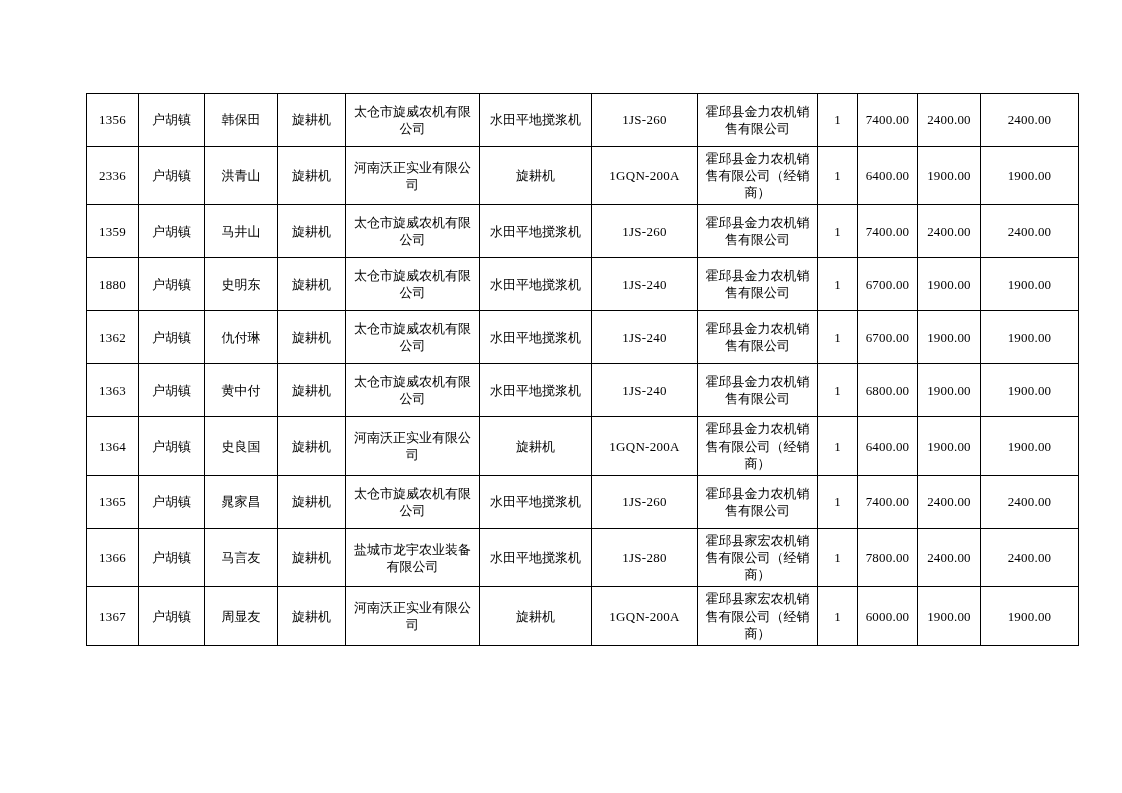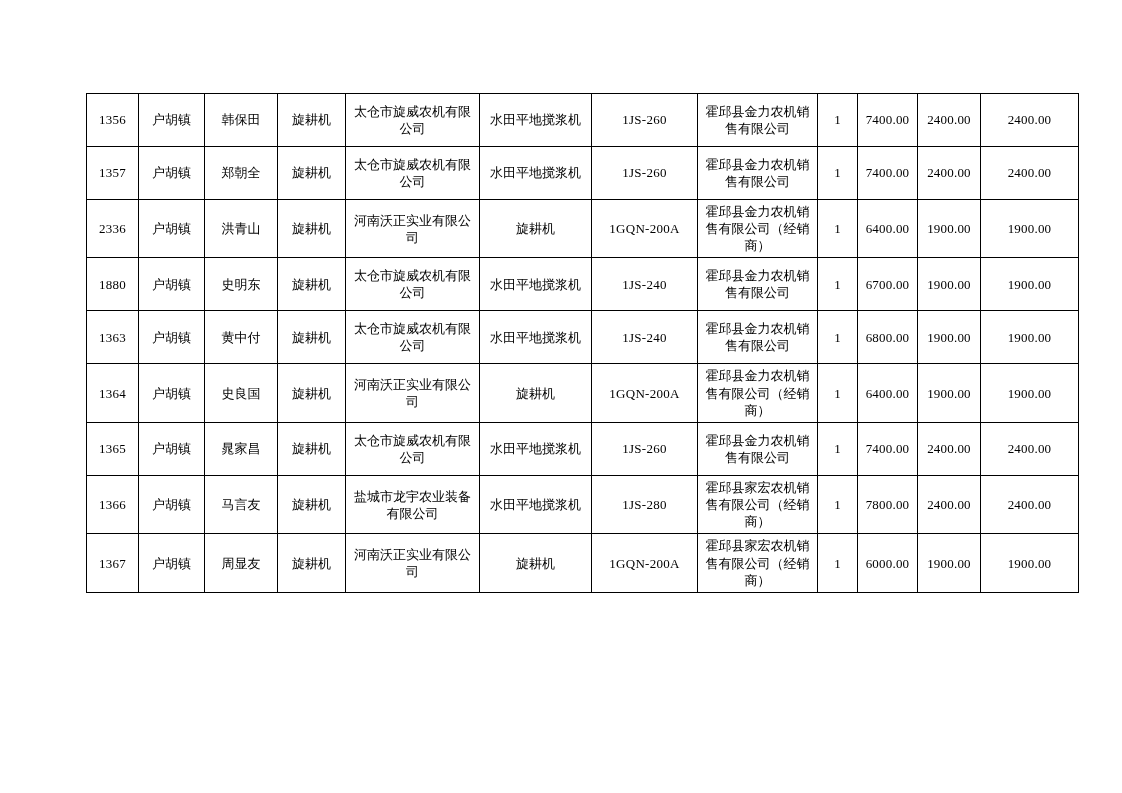--- a/index.html
+++ b/index.html
@@ -94,67 +94,81 @@
           <td>太仓市旋威农机有限公司</td>
           <td>水田平地搅浆机</td>
           <td class="model">1JS-260</td>
           <td>霍邱县金力农机销售有限公司</td>
           <td class="num">1</td>
           <td class="num">7400.00</td>
           <td class="num">2400.00</td>
           <td class="num">2400.00</td>
         </tr>
 
-        <tr class="row-tall">
-          <td class="num">1357</td>
-          <td>户胡镇</td>
-          <td>郑朝全</td>
-          <td>旋耕机</td>
-          <td>太仓市旋威农机有限公司</td>
-          <td>水田平地搅浆机</td>
-          <td class="model">1JS-260</td>
-          <td>霍邱县金力农机销售有限公司</td>
-          <td class="num">1</td>
-          <td class="num">7400.00</td>
-          <td class="num">2400.00</td>
-          <td class="num">2400.00</td>
-        </tr>
 
         <tr class="row-tall">
           <td class="num">2336</td>
           <td>户胡镇</td>
           <td>洪青山</td>
           <td>旋耕机</td>
           <td>河南沃正实业有限公司</td>
           <td>旋耕机</td>
           <td class="model">1GQN-200A</td>
           <td>霍邱县金力农机销售有限公司（经销商）</td>
           <td class="num">1</td>
           <td class="num">6400.00</td>
           <td class="num">1900.00</td>
           <td class="num">1900.00</td>
         </tr>
 
+        <tr class="row-tall">
+          <td class="num">1359</td>
+          <td>户胡镇</td>
+          <td>马井山</td>
+          <td>旋耕机</td>
+          <td>太仓市旋威农机有限公司</td>
+          <td>水田平地搅浆机</td>
+          <td class="model">1JS-260</td>
+          <td>霍邱县金力农机销售有限公司</td>
+          <td class="num">1</td>
+          <td class="num">7400.00</td>
+          <td class="num">2400.00</td>
+          <td class="num">2400.00</td>
+        </tr>
 
         <tr class="row-tall">
           <td class="num">1880</td>
           <td>户胡镇</td>
           <td>史明东</td>
           <td>旋耕机</td>
           <td>太仓市旋威农机有限公司</td>
           <td>水田平地搅浆机</td>
           <td class="model">1JS-240</td>
           <td>霍邱县金力农机销售有限公司</td>
           <td class="num">1</td>
           <td class="num">6700.00</td>
           <td class="num">1900.00</td>
           <td class="num">1900.00</td>
         </tr>
 
 
+        <tr class="row-tall">
+          <td class="num">1362</td>
+          <td>户胡镇</td>
+          <td>仇付琳</td>
+          <td>旋耕机</td>
+          <td>太仓市旋威农机有限公司</td>
+          <td>水田平地搅浆机</td>
+          <td class="model">1JS-240</td>
+          <td>霍邱县金力农机销售有限公司</td>
+          <td class="num">1</td>
+          <td class="num">6700.00</td>
+          <td class="num">1900.00</td>
+          <td class="num">1900.00</td>
+        </tr>
 
         <tr class="row-tall">
           <td class="num">1363</td>
           <td>户胡镇</td>
           <td>黄中付</td>
           <td>旋耕机</td>
           <td>太仓市旋威农机有限公司</td>
           <td>水田平地搅浆机</td>
           <td class="model">1JS-240</td>
           <td>霍邱县金力农机销售有限公司</td>

